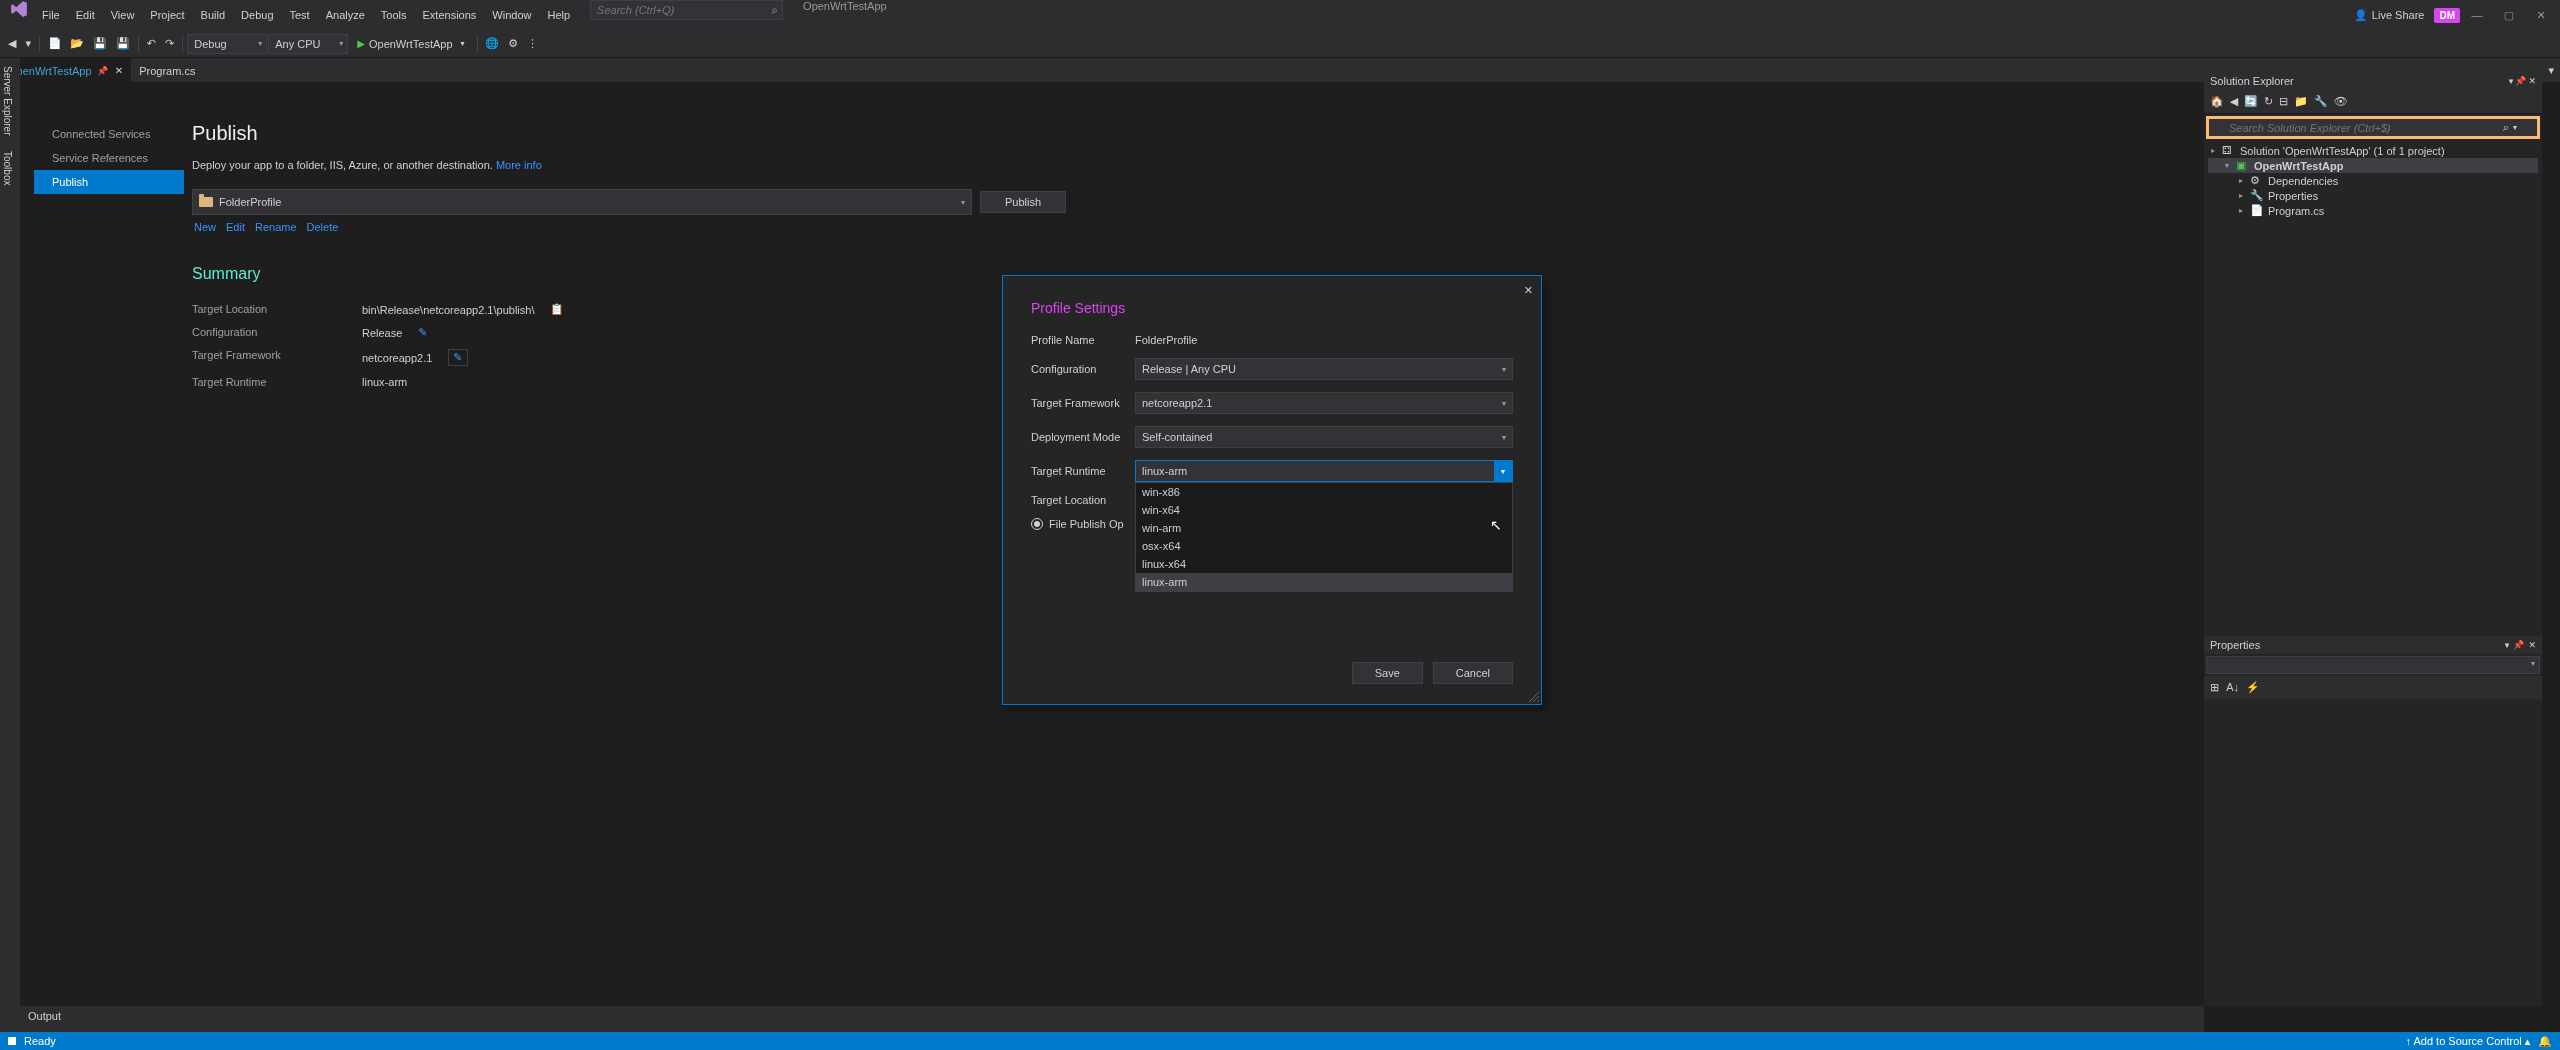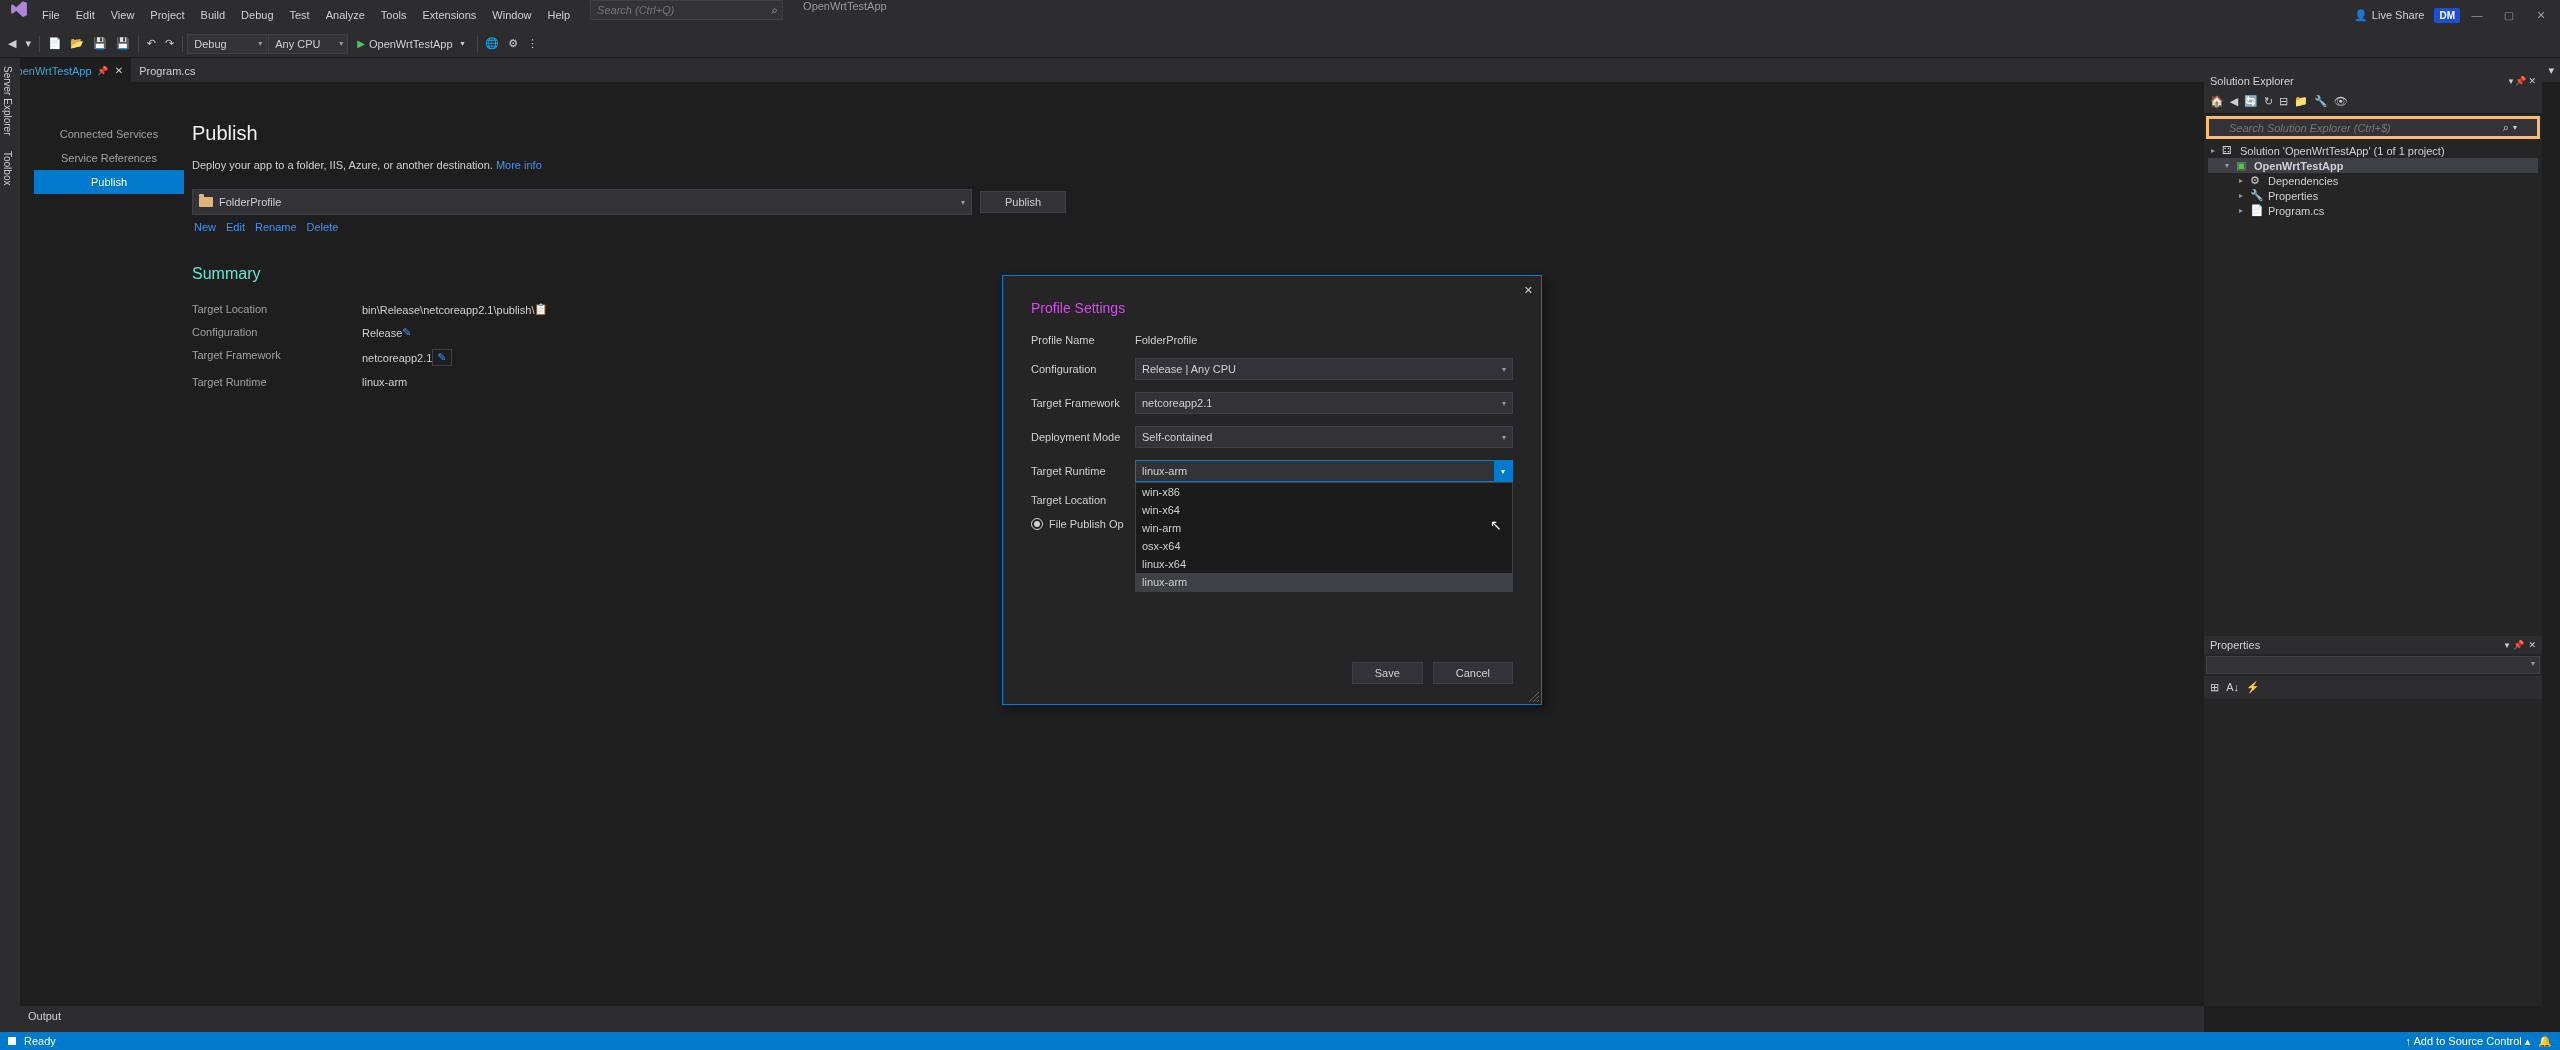--- a/index.html
+++ b/index.html
@@ -9,21 +9,21 @@
 .titlebar { height: 30px; background: #2d2d30; display: flex; align-items: flex-start; padding: 0 4px; }
 .titlebar .vs-logo { width: 18px; height: 18px; margin: 0 6px; }
 .menu { display: flex; height: 100%; }
 .menu-item { padding: 0 8px; display: flex; align-items: center; cursor: pointer; }
 .search-box { margin-left: 12px; background: #333337; border: 1px solid #3f3f46; width: 193px; height: 20px; display: flex; align-items: center; padding: 0 6px; position: relative; }
 .search-box input { background: transparent; border: none; outline: none; color: #d0d0d0; width: 100%; font-style: italic; }
 .search-box .search-icon { position: absolute; right: 4px; font-size: 12px; color: #999; }
 .app-text { margin-left: 20px; color: #999; }
 .titlebar-right { margin-left: auto; display: flex; align-items: center; gap: 2px; }
 .live-share { background: transparent; padding: 4px 8px; display: flex; align-items: center; gap: 4px; }
-.user-badge { background: #1d4ed8; color: #fff; padding: 2px 5px; border-radius: 2px; font-size: 10px; font-weight: 600; }
+.user-badge { background: #d946ef; color: #fff; padding: 2px 5px; border-radius: 2px; font-size: 10px; font-weight: 600; }
 .win-btn { width: 30px; height: 30px; display: flex; align-items: center; justify-content: center; cursor: pointer; color: #999; }
 
 
 .toolbar { height: 28px; background: #2d2d30; border-bottom: 1px solid #1b1b1c; display: flex; align-items: center; padding: 0 4px; gap: 1px; }
 .tb-btn { padding: 2px 4px; display: flex; align-items: center; cursor: pointer; }
 .tb-sep { width: 1px; height: 16px; background: #46464a; margin: 0 3px; }
 .tb-dropdown { background: #333337; border: 1px solid #3f3f46; padding: 1px 18px 1px 6px; position: relative; min-width: 80px; height: 20px; display: flex; align-items: center; }
 .tb-dropdown::after { content: '▾'; position: absolute; right: 4px; font-size: 8px; color: #999; }
 .start-btn { display: flex; align-items: center; gap: 4px; padding: 2px 8px; }
 .start-btn .play { color: #4ec94e; font-size: 10px; }
@@ -36,39 +36,39 @@
 .tab.inactive .tab-label { color: #d0d0d0; }
 .tab-close { color: #d0d0d0; cursor: pointer; font-size: 10px; }
 .tab-pin { color: #d0d0d0; font-size: 9px; }
 
 
 .left-strip { position: absolute; left: 0; top: 58px; width: 20px; bottom: 18px; background: #2d2d30; }
 .vtab { writing-mode: vertical-rl; padding: 8px 2px; font-size: 10px; color: #d0d0d0; cursor: pointer; }
 
 
 .publish-panel { position: absolute; left: 34px; top: 112px; right: 360px; bottom: 44px; display: flex; }
-.publish-nav { width: 150px; padding-top: 10px; text-align: center; }
+.publish-nav { width: 150px; padding-top: 10px; }
 .pn-item { padding: 6px 18px; cursor: pointer; color: #a0a0a0; }
 .pn-item.active { background: #007acc; color: #fff; }
 .publish-content { flex: 1; padding: 10px 0 0 8px; }
 .pc-title { font-size: 20px; font-weight: 300; color: #f0f0f0; margin-bottom: 14px; }
 .pc-desc { color: #a0a0a0; margin-bottom: 18px; }
 .pc-desc a { color: #3794ff; cursor: pointer; }
 .pc-profile-row { display: flex; gap: 8px; align-items: center; margin-bottom: 6px; }
 .profile-dd { flex: 0 0 780px; background: #333337; border: 1px solid #3f3f46; height: 26px; display: flex; align-items: center; padding: 0 6px; position: relative; }
 .profile-dd::after { content: '▾'; position: absolute; right: 6px; font-size: 8px; color: #999; }
 .folder-icon { width: 14px; height: 10px; background: #dcb67a; border-radius: 1px; margin-right: 6px; position: relative; }
 .folder-icon::before { content: ''; position: absolute; top: -3px; left: 0; width: 5px; height: 3px; background: #dcb67a; border-radius: 1px 1px 0 0; }
 .publish-btn { background: #333337; border: 1px solid #3f3f46; padding: 4px 24px; cursor: pointer; }
 .profile-links { display: flex; gap: 10px; margin-top: 6px; margin-left: 2px; }
 .profile-links span { color: #3794ff; cursor: pointer; }
 .summary-title { font-size: 16px; font-weight: 300; margin-top: 32px; margin-bottom: 20px; color: #5eead4; }
 .summary-grid { display: grid; grid-template-columns: 170px 1fr; row-gap: 10px; }
 .summary-grid .label { color: #a0a0a0; }
-.summary-grid .value { color: #d0d0d0; display: flex; align-items: center; gap: 0; }
+.summary-grid .value { color: #d0d0d0; display: flex; align-items: center; gap: 16px; }
 .edit-icon { color: #3794ff; cursor: pointer; font-size: 11px; }
 .edit-box { border: 1px solid #3f3f46; padding: 1px 4px; }
 
 
 .dialog { position: absolute; left: 1002px; top: 275px; width: 540px; background: #252526; border: 1px solid #007acc; box-shadow: 4px 4px 8px rgba(0,0,0,0.4); z-index: 100; }
 .dialog-close { position: absolute; right: 8px; top: 8px; cursor: pointer; color: #d0d0d0; }
 .dialog-title { font-size: 14px; font-weight: 300; padding: 24px 28px 18px; color: #d946ef; }
 .dialog-body { padding: 0 28px 16px; }
 .dlg-row { display: flex; align-items: center; margin-bottom: 12px; }
 .dlg-label { width: 104px; color: #d0d0d0; }

